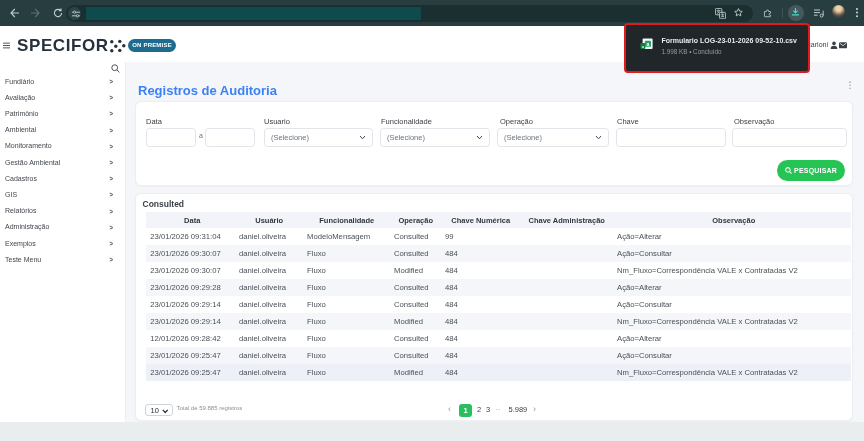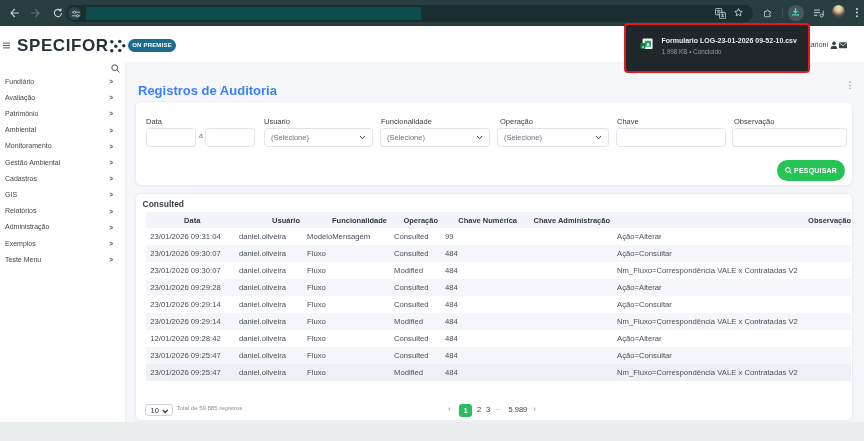--- a/index.html
+++ b/index.html
@@ -38,21 +38,21 @@
 #panel2 { top:193px; height:228px; }
 
 .flabel { position:absolute; font-size:7.5px; color:#383e44; }
 .finput { position:absolute; height:19px; background:#fff; border:1px solid #e1e4e9; border-radius:3.5px; }
 .fselect { position:absolute; height:19px; background:#fff; border:1px solid #e1e4e9; border-radius:3.5px; font-size:7.5px; color:#6d737a; line-height:17px; padding-left:6px; }
 .fselect .dn { position:absolute; right:6px; top:5px; width:7px; height:7px; }
 #btnsearch { position:absolute; left:777px; top:159.5px; width:68px; height:21px; background:#26c454; border-radius:10.5px; color:#fff; font-size:7px; font-weight:bold; text-align:center; line-height:21px; letter-spacing:0.2px; }
 
 #resultlbl { position:absolute; left:142.5px; top:199px; font-size:8.5px; font-weight:bold; color:#3c4248; }
 table#tbl { position:absolute; left:146px; top:212px; width:705px; border-collapse:collapse; table-layout:fixed; }
-#tbl th { height:16px; background:#f3f4f9; font-size:7.5px; font-weight:bold; color:#31373f; text-align:right; padding:0 0 0 6.5px; }
+#tbl th { height:16px; background:#f3f4f9; font-size:7.5px; font-weight:bold; color:#31373f; text-align:center; padding:0 0 0 6.5px; }
 #tbl td { height:17px; font-size:7.7px; color:#4a5056; padding:0 0 0 7px; white-space:nowrap; overflow:hidden; }
 #tbl tr.alt td { background:#f5f6fa; }
 #tbl tr.hov td { background:#eef0f7; }
 #tbl th.c { text-align:center; }
 #tbl td.r { text-align:center; padding:0 7px 0 0; }
 
 #footsel { position:absolute; left:145px; top:403.5px; width:27.5px; height:12.5px; border:1px solid #cfd4da; border-radius:3px; font-size:7.5px; color:#2b3138; line-height:11.5px; padding-left:4.5px; }
 #foottotal { position:absolute; left:176.5px; top:405px; font-size:6px; color:#8a9096; }
 #pager { position:absolute; left:448px; top:403px; width:100px; height:14px; font-size:7.5px; color:#3c4249; }
 

